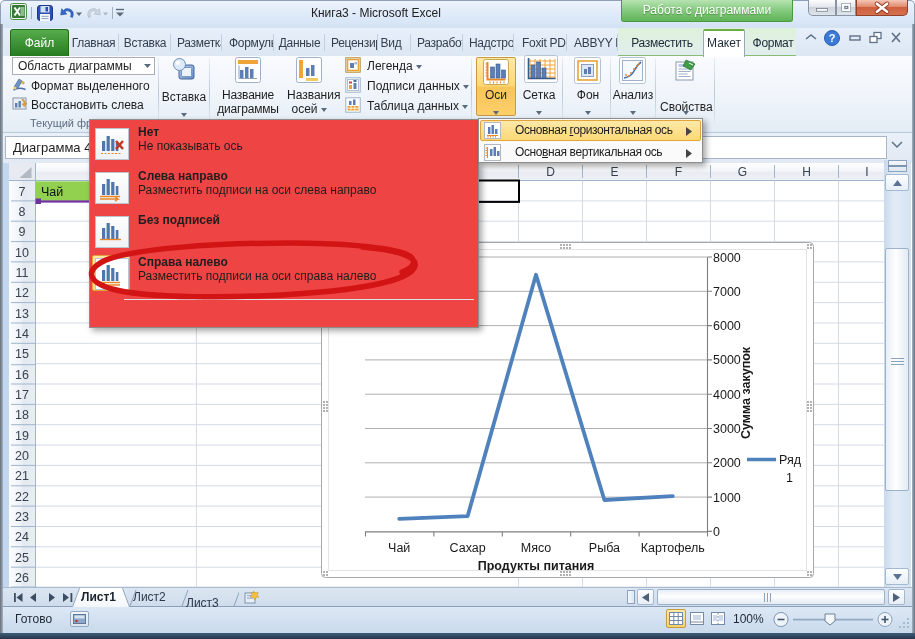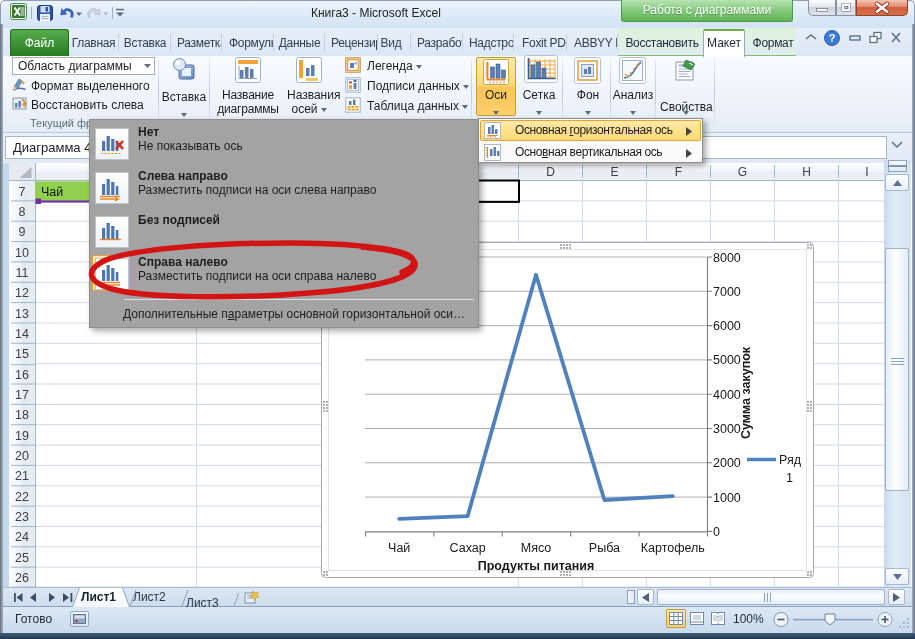--- a/index.html
+++ b/index.html
@@ -29,21 +29,21 @@
 #tab-file{left:10px;top:29px;width:59px;height:27px;background:linear-gradient(#57ac4d,#3d9335 50%,#277c22);border:1px solid #1e6b1a;border-bottom:none;border-radius:3px 3px 0 0;color:#fff;line-height:26px;font-size:12px;text-align:center;}
 #ctxtint{left:618px;top:28px;width:178px;height:28px;background:linear-gradient(rgba(219,242,210,.8),rgba(232,246,226,.35));}
 #tab-maket{left:703px;top:29px;width:42px;height:28px;background:#ffffff;border:1px solid #98a8ba;border-bottom:none;border-top:2px solid #6aad43;border-radius:2px 2px 0 0;color:#1d2a38;font-size:12px;text-align:center;line-height:24px;}
 
 .grpsep{top:58px;width:1px;height:70px;background:linear-gradient(#e6edf6,#bcc9da 50%,#e6edf6);}
 .rlbl{font-size:11px;color:#5e6e80;}
 .btxt{font-size:12px;color:#1e1e1e;text-align:center;}
 .dda{display:inline-block;width:0;height:0;border-left:3px solid transparent;border-right:3px solid transparent;border-top:4px solid #5a6b7d;vertical-align:middle;}
 #combo{left:12px;top:57px;width:143px;height:18px;background:#fff;border:1px solid #abadb3;font-size:12px;color:#1e1e1e;line-height:16px;padding-left:5px;}
 
-#menu{left:89px;top:119px;width:390px;height:209px;background:#a3a3a3;border:1px solid #8d8d8d;box-shadow:3px 3px 6px rgba(0,0,0,.35);}
+#menu{left:89px;top:119px;width:390px;height:209px;background:#ef4444;border:1px solid #8d8d8d;box-shadow:3px 3px 6px rgba(0,0,0,.35);}
 #submenu{left:478px;top:118px;width:225px;height:45px;background:#fafafa;border:1px solid #8d8d8d;box-shadow:3px 3px 6px rgba(0,0,0,.35);}
 .mi-t{font-size:12px;font-weight:bold;color:#1e1e1e;}
 .mi-d{font-size:12px;color:#1e1e1e;}
 .mico{position:absolute;left:5px;width:34px;height:32px;border:1px solid #bcc3cc;background:linear-gradient(#fefefe,#f0f2f5);}
 
 #gridwrap{left:3px;top:163px;width:881px;height:424px;background:#fff;}
 #sheettabs{left:3px;top:587px;width:909px;height:19px;background:linear-gradient(#e9eff7,#dbe5f1);}
 #statusbar{left:3px;top:606px;width:909px;height:27px;background:linear-gradient(#dcE8f5,#c9daec);border-top:1px solid #8ba0b8;}
 </style>
 </head>
@@ -111,21 +111,21 @@
   <div class="abs tab" style="left:119px;width:52px;">Вставка</div>
   <div class="abs tab trunc" style="left:171px;width:50px;">Разметка</div>
   <div class="abs tab trunc" style="left:223px;width:50px;">Формулы</div>
   <div class="abs tab" style="left:274px;width:51px;">Данные</div>
   <div class="abs tab trunc" style="left:325px;width:52px;">Рецензир</div>
   <div class="abs tab" style="left:379px;width:24px;">Вид</div>
   <div class="abs tab trunc" style="left:411px;width:51px;">Разработ</div>
   <div class="abs tab trunc" style="left:463px;width:50px;">Надстрой</div>
   <div class="abs tab trunc" style="left:516px;width:50px;">Foxit PDF</div>
   <div class="abs tab trunc" style="left:568px;width:50px;">ABBYY PDF</div>
-  <div class="abs tab" style="left:620px;width:84px;color:#1d2a38;">Восстановить</div>
+  <div class="abs tab" style="left:620px;width:84px;color:#1d2a38;">Разместить</div>
   <div class="abs" id="tab-maket">Макет</div>
   <div class="abs tab" style="left:746px;width:54px;color:#1d2a38;">Формат</div>
   <div class="abs tabsep" style="left:118px"></div>
   <div class="abs tabsep" style="left:170px"></div>
   <div class="abs tabsep" style="left:221px"></div>
   <div class="abs tabsep" style="left:273px"></div>
   <div class="abs tabsep" style="left:324px"></div>
   <div class="abs tabsep" style="left:377px"></div>
   <div class="abs tabsep" style="left:410px"></div>
   <div class="abs tabsep" style="left:462px"></div>
@@ -644,21 +644,20 @@
             <rect x="6" y="11" width="3.2" height="11"></rect>
             <rect x="10.6" y="6" width="3.2" height="16"></rect>
             <rect x="15.2" y="9" width="3.2" height="13"></rect>
             <rect x="19.8" y="13" width="2.6" height="9"></rect>
           </g>
           <path d="M4 23.5 h20 M24 26 h-18 l3 -2.2 m-3 2.2 l3 2.2" stroke="#e8872a" stroke-width="1.4" fill="none"></path>
         </svg></div>
     <div class="abs mi-t" style="left:48px;top:135px;">Справа налево</div>
     <div class="abs mi-d" style="left:48px;top:149px;">Разместить подписи на оси справа налево</div>
     <div class="abs" style="left:34px;top:179px;width:350px;height:1px;background:#dcdfe3;"></div>
-    <div class="abs mi-d" style="left:33px;top:187px;">Дополнительные п<u>а</u>раметры основной горизонтальной оси…</div>
   </div>
 
   <div class="abs" id="submenu">
     <div class="abs" style="left:1px;top:1px;width:221px;height:21px;background:linear-gradient(#fee9a8,#fdd876);border:1px solid #e2a33c;border-radius:2px;"></div>
     <svg class="abs" style="left:5px;top:3px" width="17" height="17" viewBox="0 0 17 17">
         <rect x="0.5" y="0.5" width="16" height="16" fill="#fff" stroke="#b0b8c2"></rect>
         <g fill="#5b7fb4">
           <rect x="4" y="5" width="2.5" height="7"></rect>
           <rect x="7.5" y="3" width="2.5" height="9"></rect>
           <rect x="11" y="7" width="2.5" height="5"></rect>

